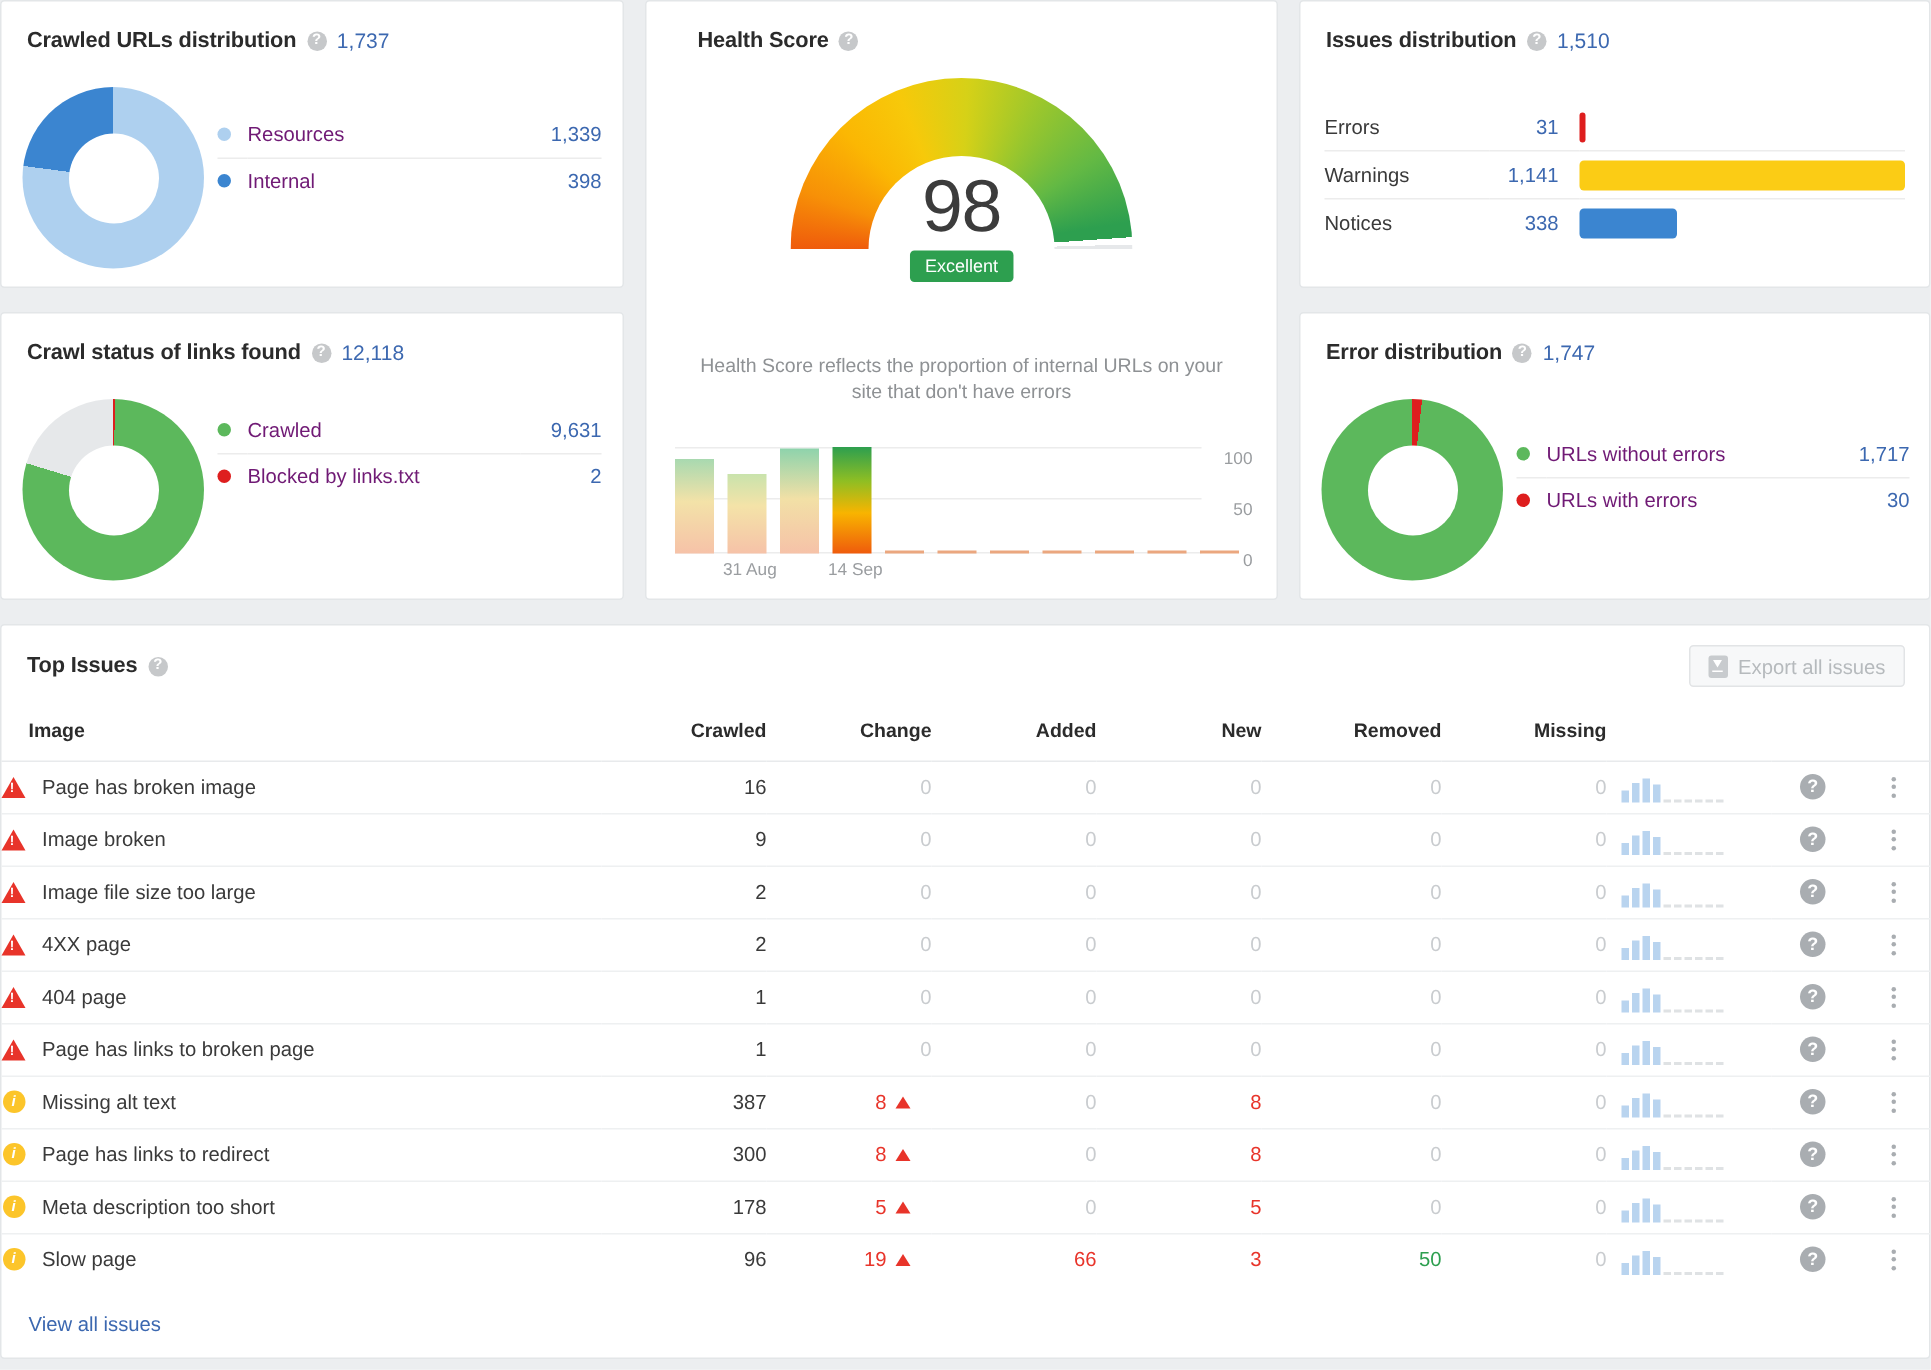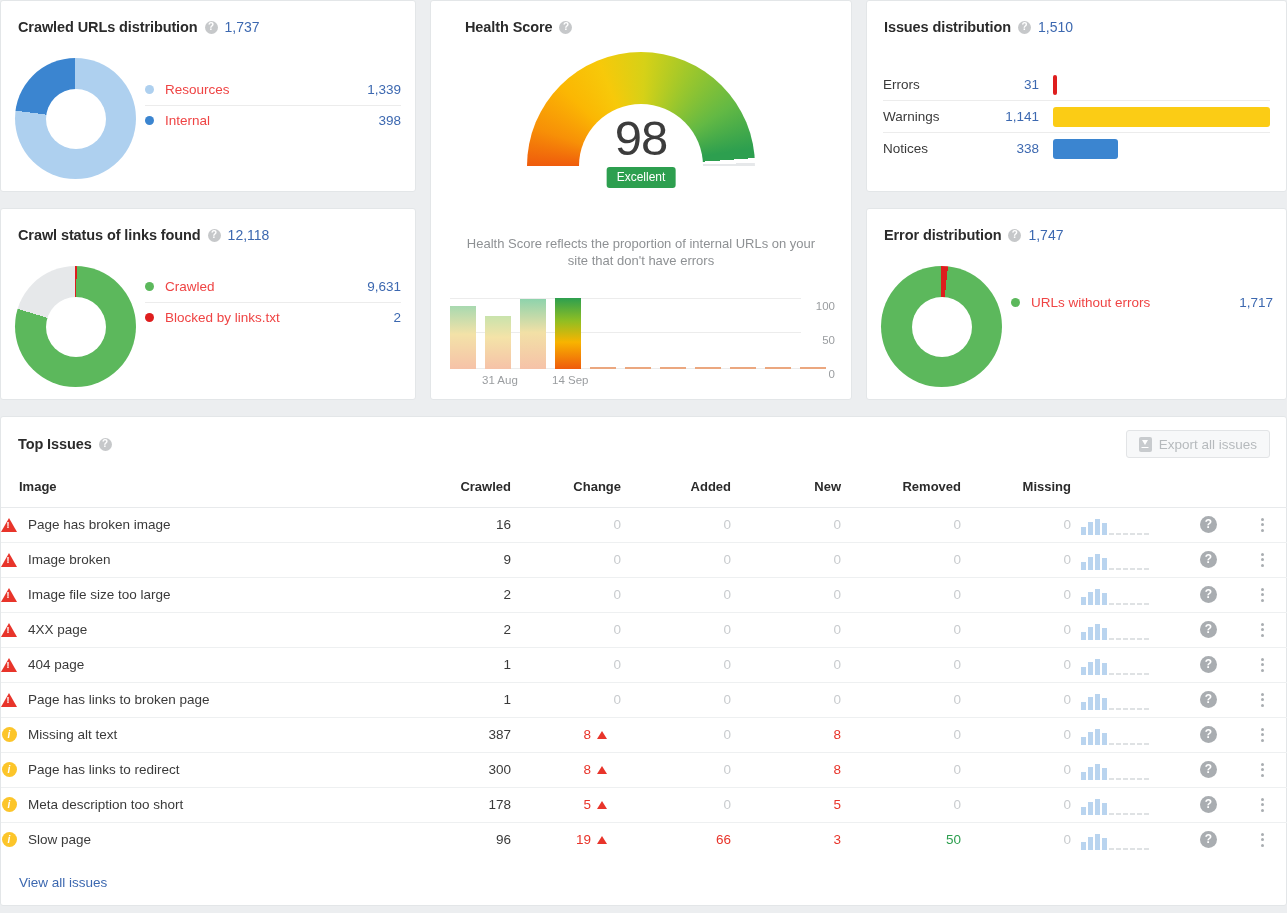--- a/index.html
+++ b/index.html
@@ -32,21 +32,21 @@
     font-size: 10px; font-weight: bold; line-height: 1;
     font-family: "Liberation Sans", sans-serif;
     cursor: pointer; flex: none;
     padding-bottom: 1px;
   }
 
   
   .legend { width: 100%; border-collapse: collapse; }
   .legend tr { height: 31px; }
   .legend tr + tr td { border-top: 1px solid #ececec; }
-  .legend td { font-size: 13.5px; color: #ef4444; padding: 0; vertical-align: middle; }
+  .legend td { font-size: 13.5px; color: #701a75; padding: 0; vertical-align: middle; }
   .legend td.dotcell { width: 20px; }
   .legend td.valcell { text-align: right; color: #3c68b0; font-size: 13.5px; white-space: nowrap; }
   .dot { display: inline-block; width: 9px; height: 9px; border-radius: 50%; }
 
   
   .donut { position: relative; border-radius: 50%; }
   .donut .hole {
     position: absolute; border-radius: 50%; background: #fff;
     left: 50%; top: 50%; transform: translate(-50%, -50%);
   }
@@ -383,20 +383,27 @@
 
     <div style="position:absolute; left:144px; top:78px; width:262px;">
       <table class="legend">
         <tbody>
           <tr>
             <td class="dotcell">
               <span class="dot" style="background:#5cb85c"></span>
             </td>
             <td>URLs without errors</td>
             <td class="valcell">1,717</td>
+          </tr>
+          <tr>
+            <td class="dotcell">
+              <span class="dot" style="background:#de1e1e"></span>
+            </td>
+            <td>URLs with errors</td>
+            <td class="valcell">30</td>
           </tr>
         </tbody>
       </table>
     </div>
   </div>
 
   <div class="card" style="left:0; top:416px; width:1287px; height:490px;">
 
     <div class="ti-head">
       <div class="card-title-row" style="position:absolute; left:17px; top:19px;">

